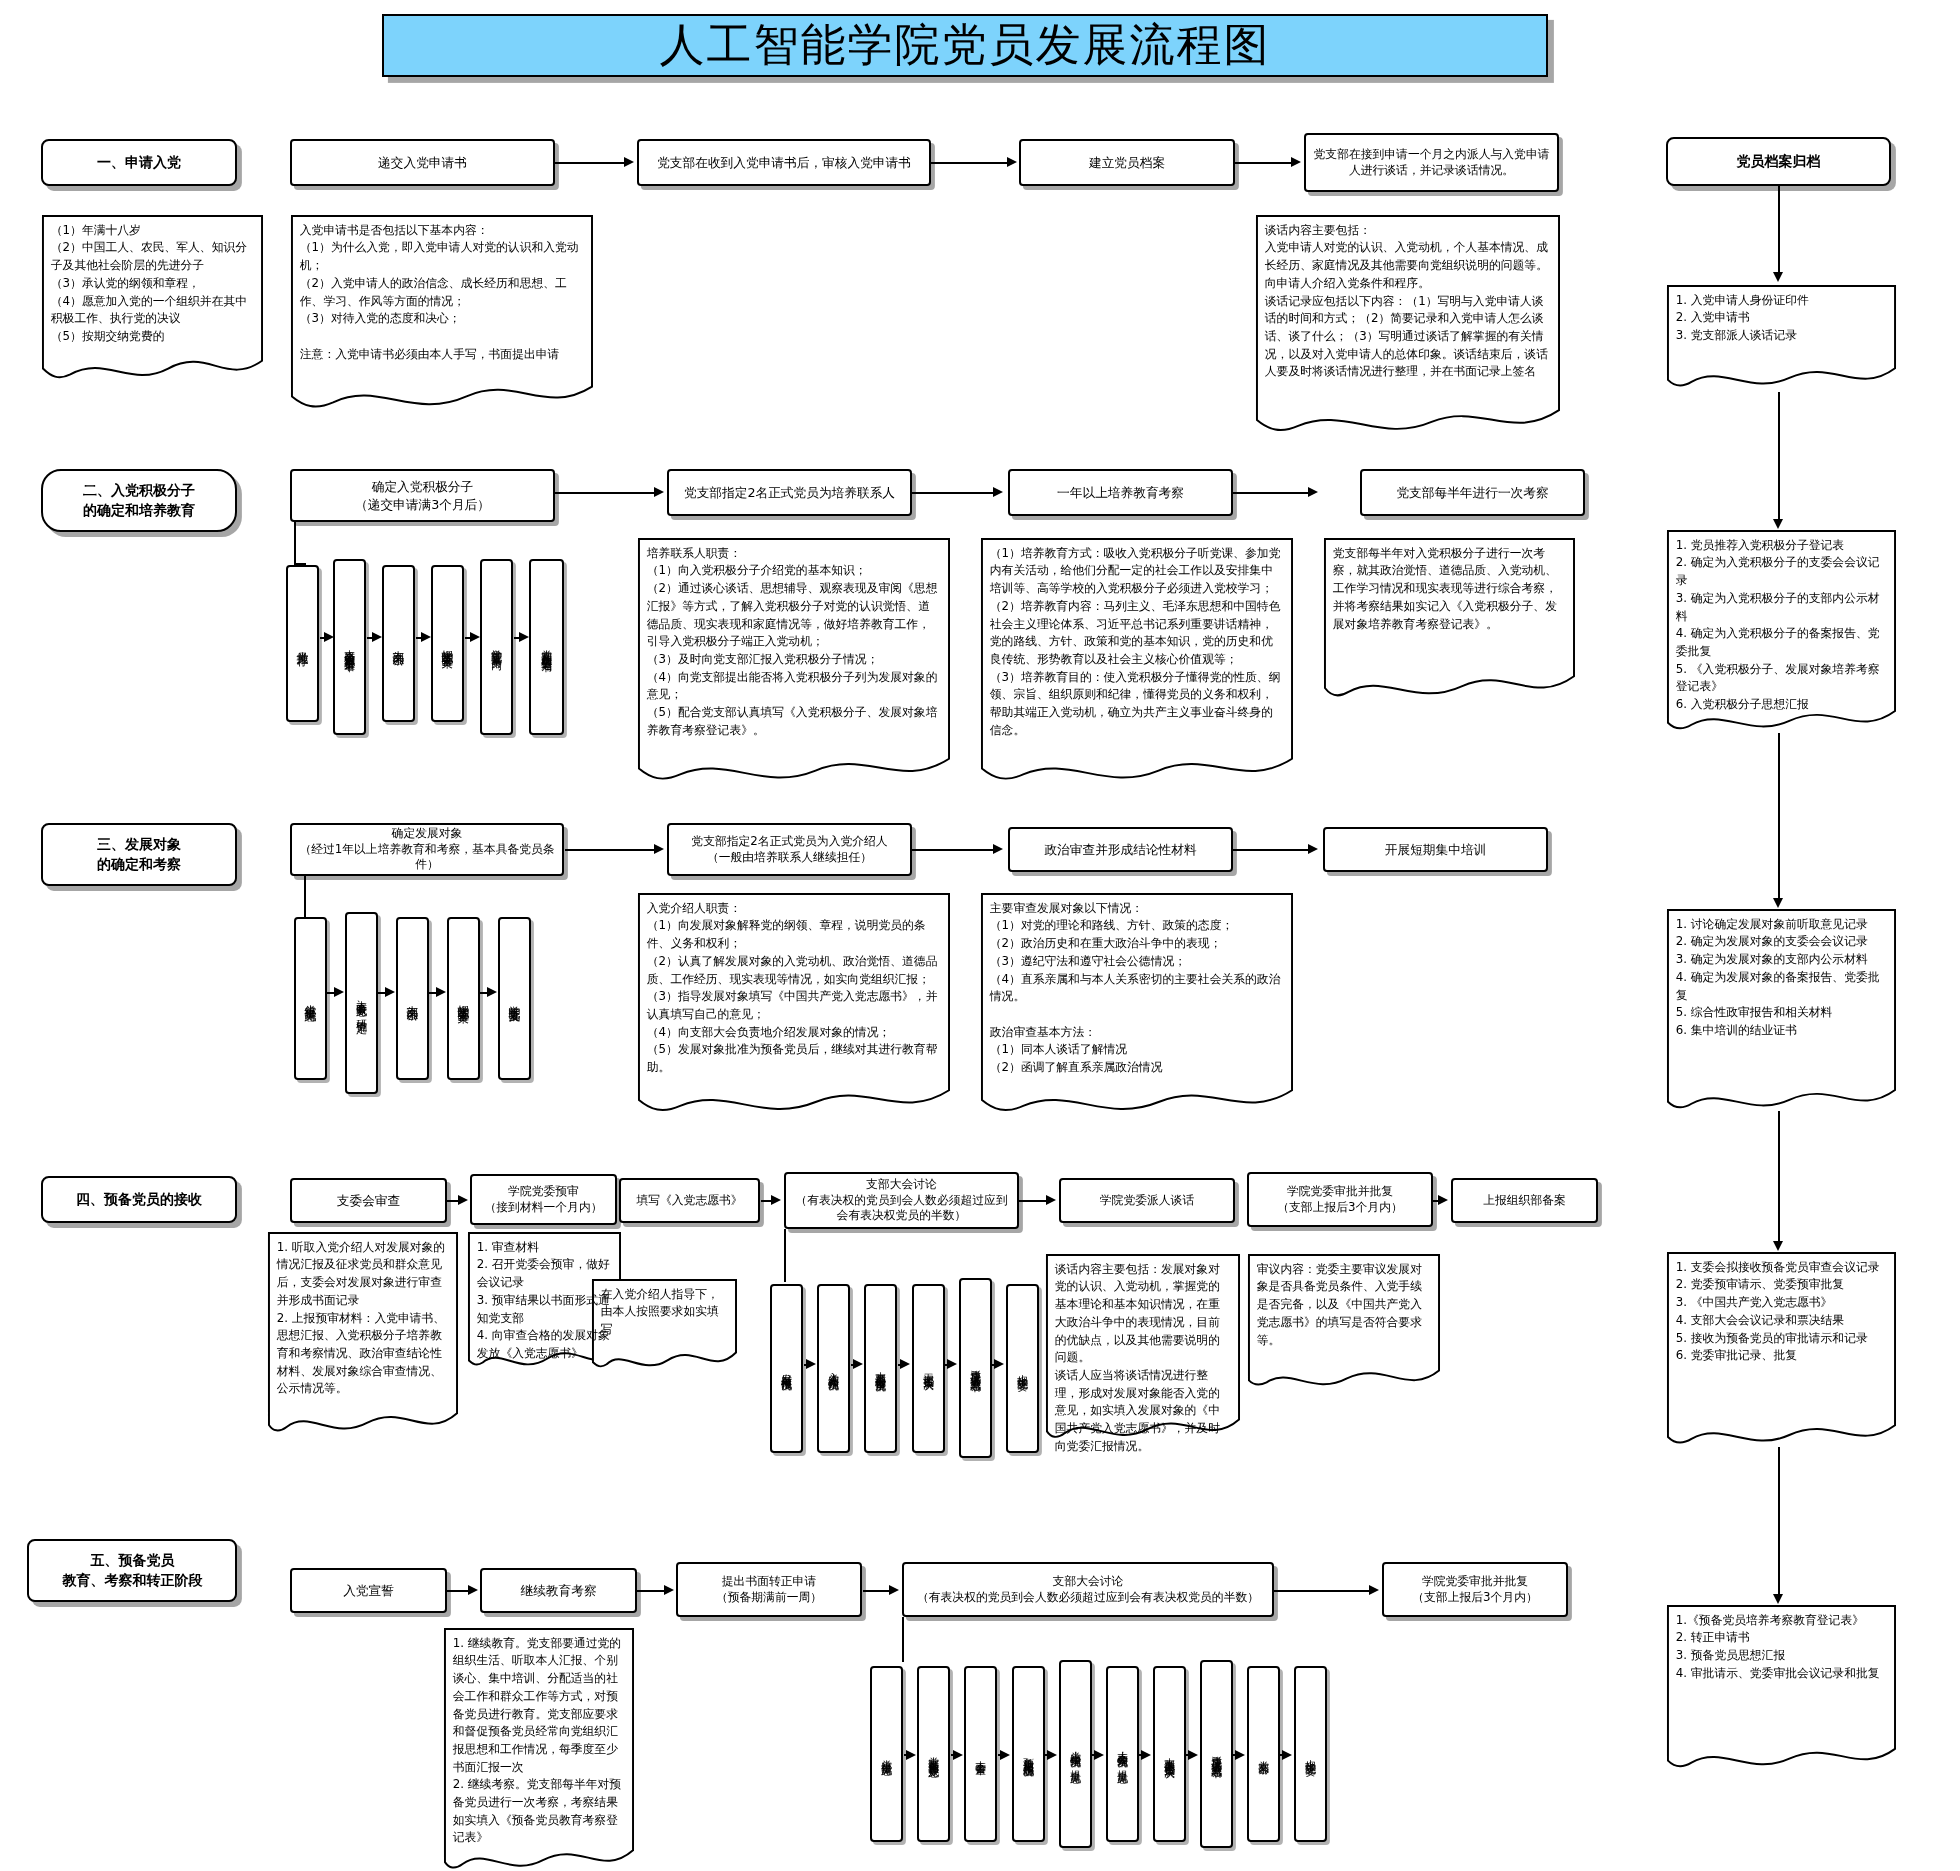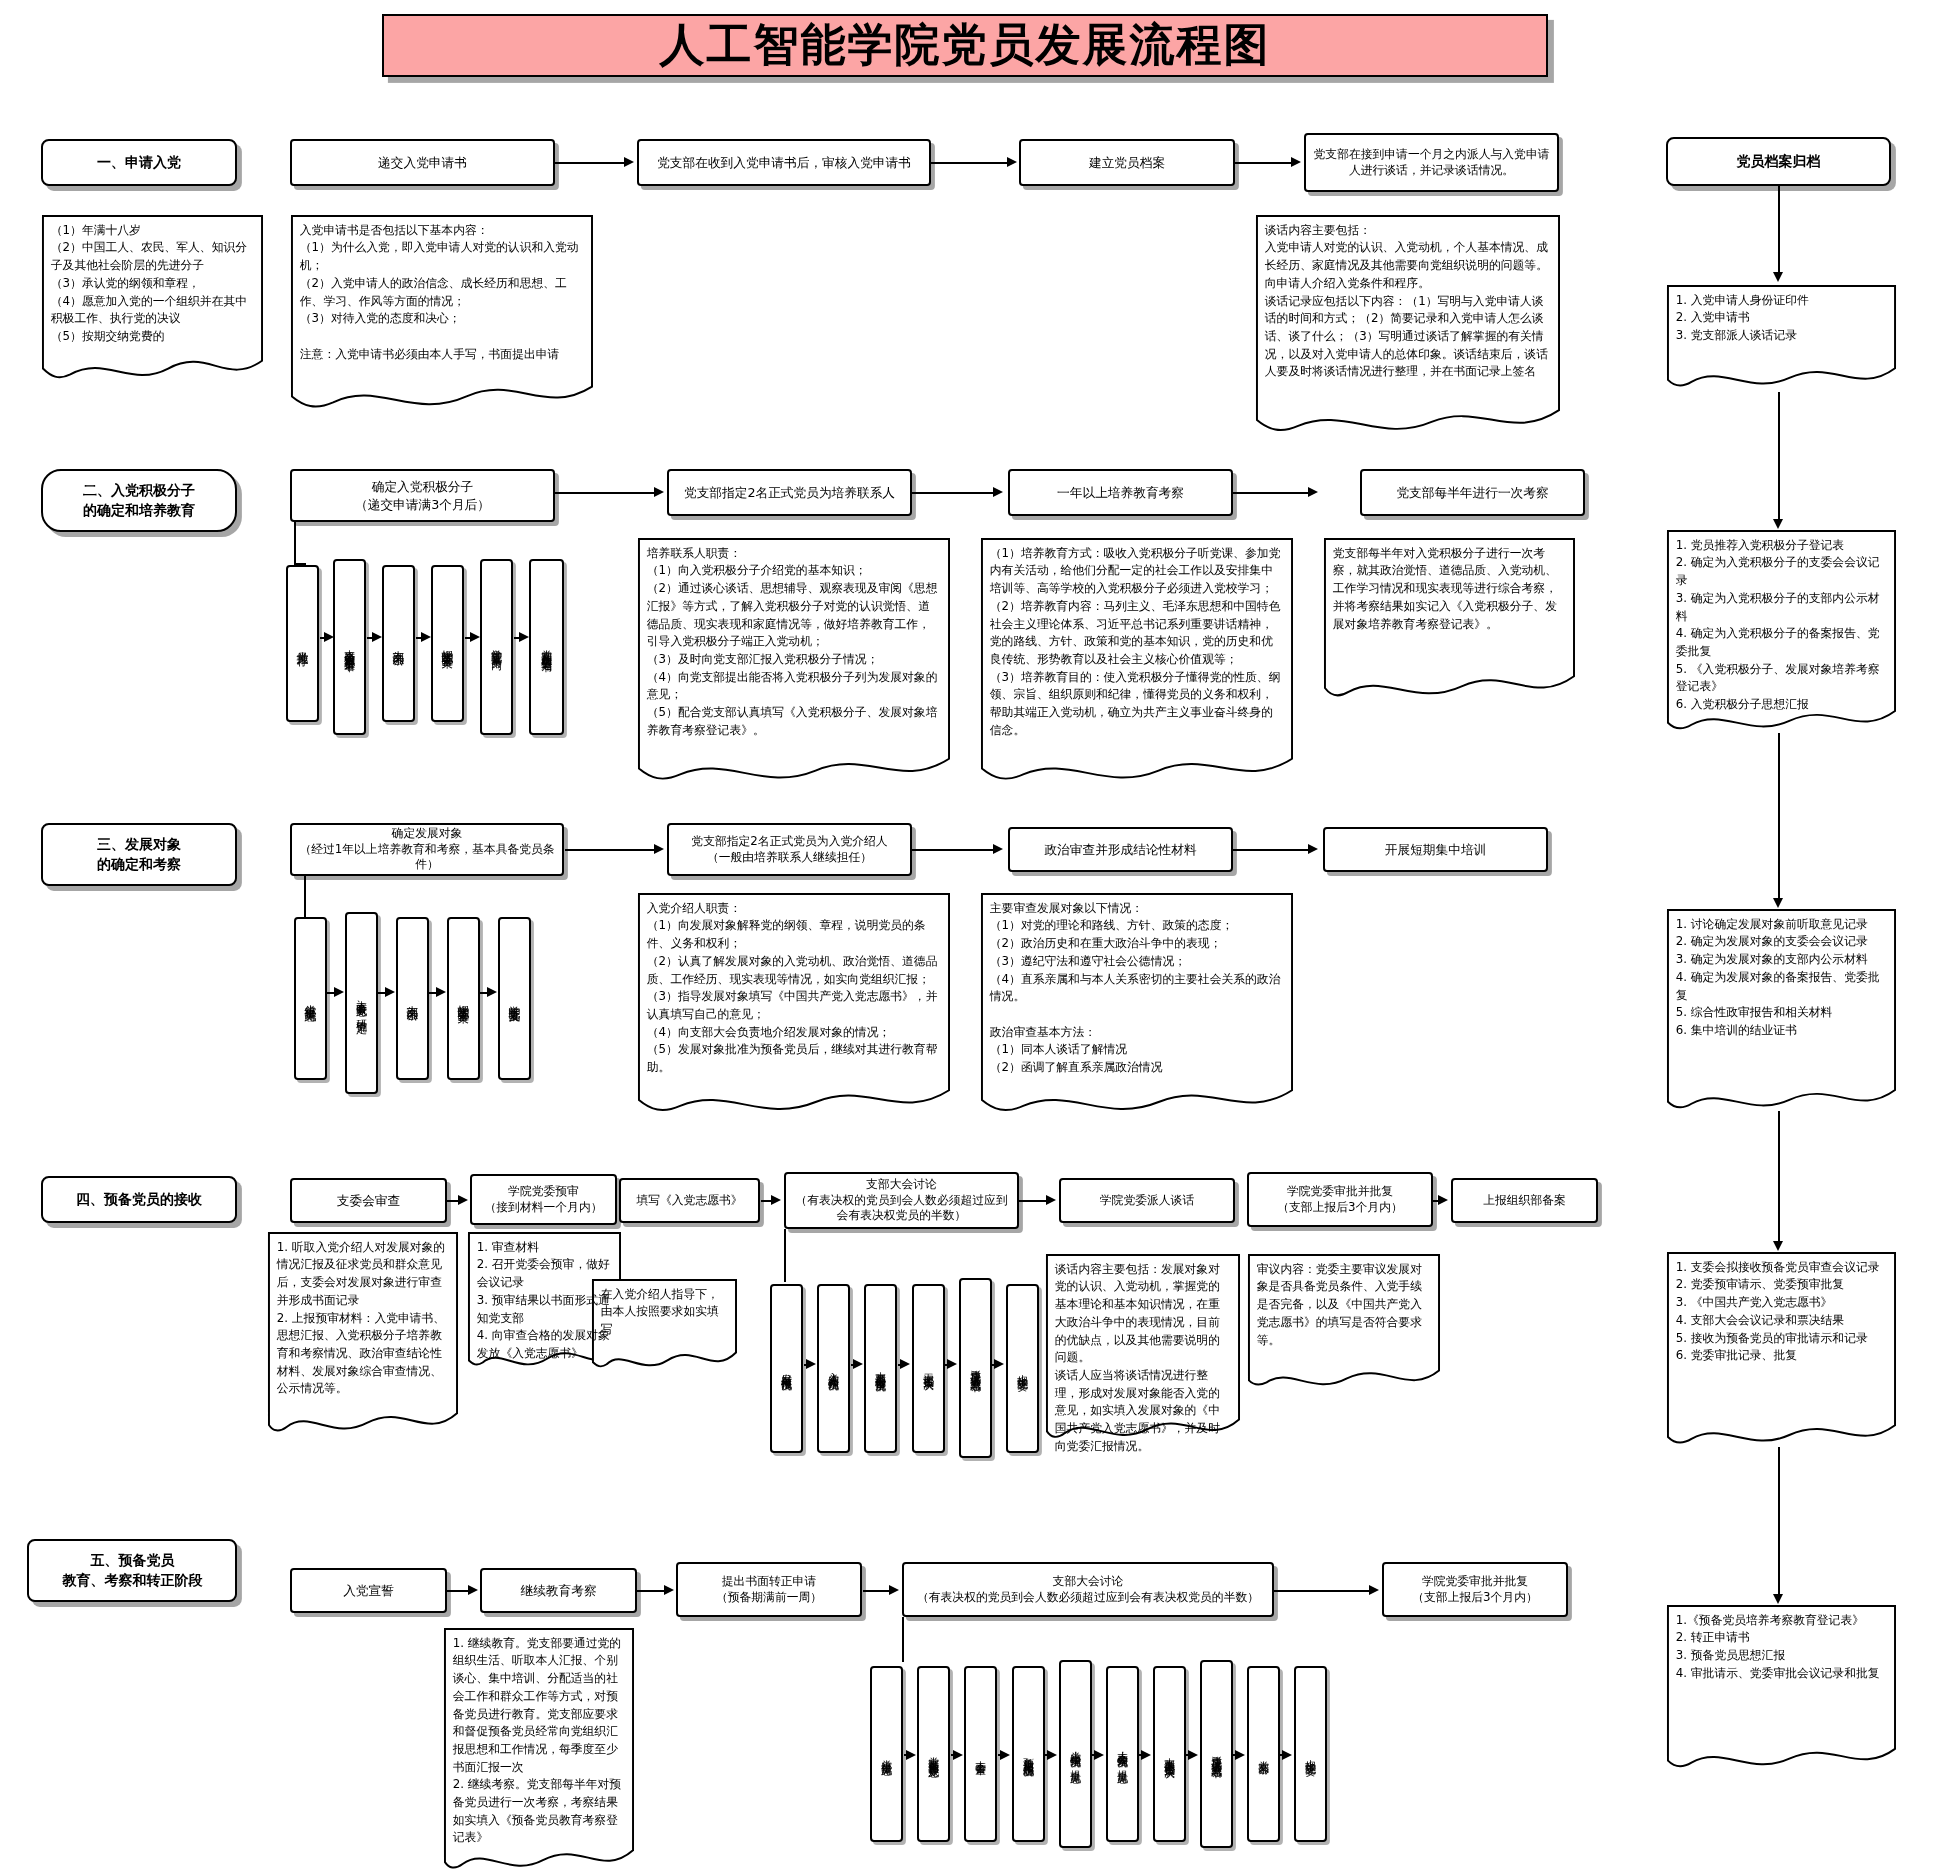--- a/index.html
+++ b/index.html
@@ -1,22 +1,22 @@
 <!DOCTYPE html>
 <html><head>
 <meta charset="utf-8">
 <style>
   html,body{margin:0;padding:0;background:#fff;}
   body{width:1960px;height:1871px;position:relative;font-family:"DejaVu Sans","Liberation Sans",sans-serif;color:#000;}
   #canvas{position:relative;width:1960px;height:1871px;}
   .box{position:absolute;box-sizing:border-box;border:2px solid #000;background:#fff;border-radius:3.9px;
        display:flex;align-items:center;justify-content:center;text-align:center;line-height:1.35;
        box-shadow:3.9px 3.9px 0 rgba(0,0,0,0.35);padding:2.9px 4.9px;}
-  .title{position:absolute;box-sizing:border-box;border:2.9px solid #000;background:#fca5a5;
-         display:flex;align-items:center;justify-content:center;font-weight:bold;letter-spacing:2px;
+  .title{position:absolute;box-sizing:border-box;border:2.9px solid #000;background:#7dd3fc;
+         display:flex;align-items:center;justify-content:center;font-weight:normal;letter-spacing:2px;
          box-shadow:5.9px 5.9px 0 rgba(0,0,0,0.35);}
   .stage{position:absolute;box-sizing:border-box;border:2px solid #000;background:#fff;border-radius:7.8px;
          display:flex;align-items:center;justify-content:center;text-align:center;font-weight:bold;
          box-shadow:4.9px 4.9px 0 rgba(0,0,0,0.35);line-height:1.4;padding:3.9px;}
   
   .note{position:absolute;box-sizing:border-box;background:#fff;text-align:left;line-height:1.5;
         padding:7.8px 9.8px 17.6px 9.8px;font-size:11.8px;}
   .note .body{position:relative;z-index:2;white-space:pre-line;}
   .noteframe{position:absolute;left:0;top:0;right:0;bottom:0;z-index:1;}
   .vbox{position:absolute;box-sizing:border-box;border:2px solid #000;background:#fff;border-radius:3.9px;

